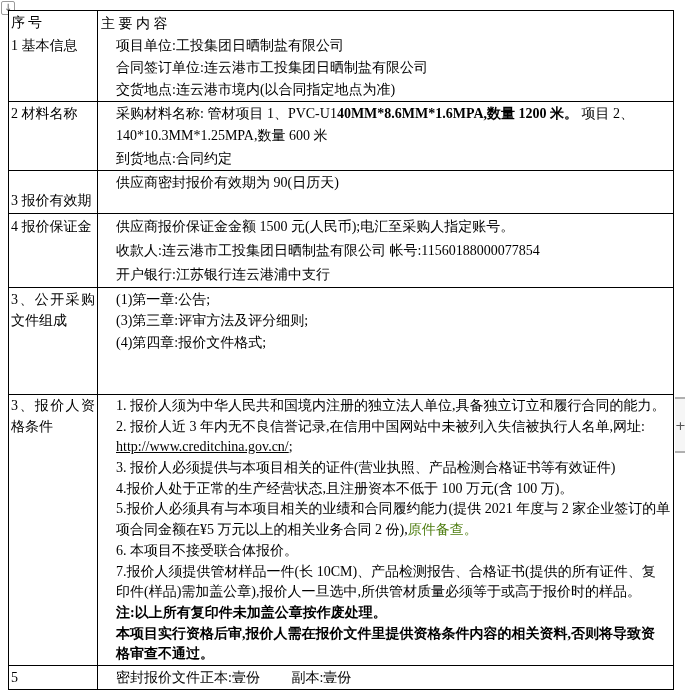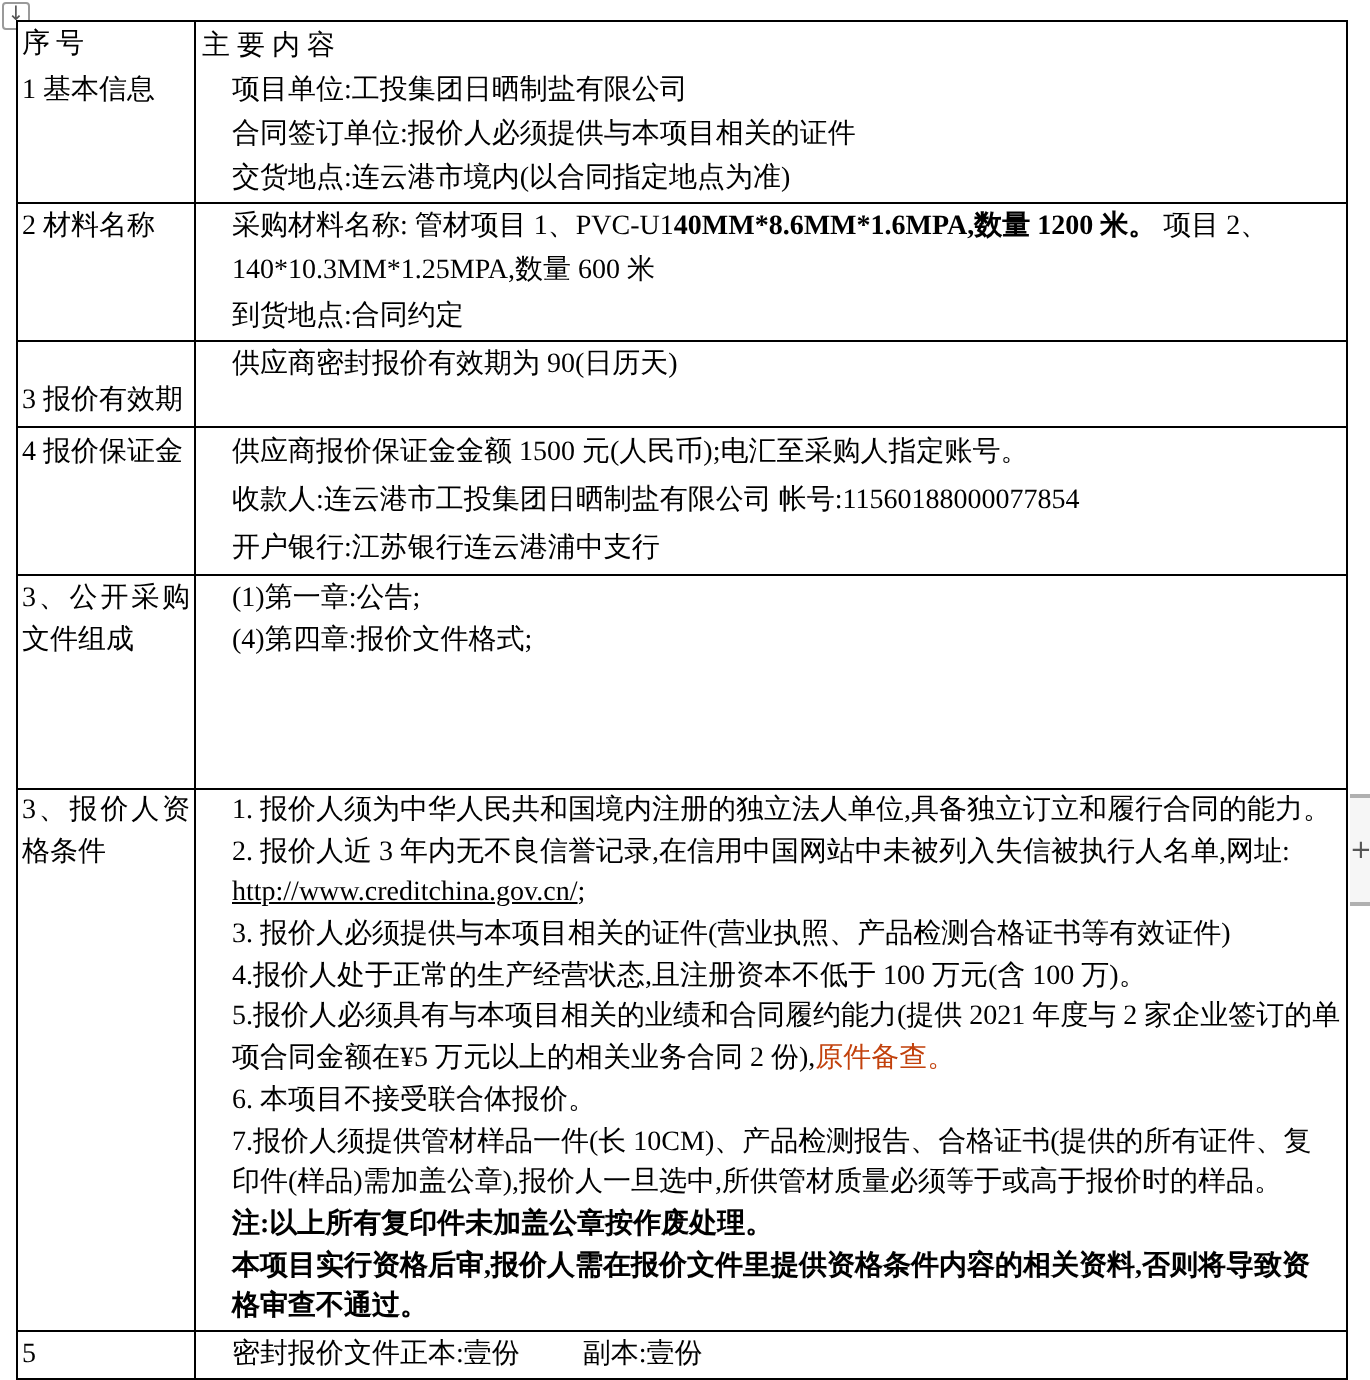--- a/index.html
+++ b/index.html
@@ -29,21 +29,21 @@
   .cell { font-size:14px; }
   .cell.label {
     width:89px; flex:0 0 89px; border-right:1px solid #000;
     padding:1px 2px; display:flex; align-items:flex-start;
     text-align:justify; text-justify:inter-character;
   }
   .cell.label > span { width:100%; }
   .cell.content { flex:1; padding:1px 1px 0 3px; overflow:hidden; }
   .line { white-space:nowrap;margin-left:15px; }
   .bold { font-weight:bold; }
-  .red { color:#c2410c; }
+  .red { color:#4d7c0f; }
   .underline { text-decoration:underline; }
   
   .r0 { min-height:23px; line-height:21px;justify-content:space-between; }
   .r0 .cell { display:flex; align-items:center; }
   .r0 .col1 { letter-spacing:3px; }
   .r1 { min-height:66px; line-height:22px; }
   .r2 { min-height:67px; line-height:22.3px; }
   .r3 { min-height:43px; line-height:21.5px; }
   .r3 .cell.label { align-items:flex-end; }
   .r4 { min-height:72px; line-height:24px; }
@@ -75,21 +75,21 @@
       <span>主 要  内  容</span>
     </div>
   </div>
   <div id="rows-host">
       <div class="trow r1">
         <div class="cell label">
           <span>1 基本信息</span>
         </div>
         <div class="cell content">
           <div class="line"><span>项目单位:工投集团日晒制盐有限公司</span></div>
-          <div class="line"><span>合同签订单位:报价人必须提供与本项目相关的证件</span></div>
+          <div class="line"><span>合同签订单位:连云港市工投集团日晒制盐有限公司</span></div>
           <div class="line"><span>交货地点:连云港市境内(以合同指定地点为准)</span></div>
         </div>
       </div>
       <div class="trow r2">
         <div class="cell label">
           <span>2 材料名称</span>
         </div>
         <div class="cell content">
           <div class="line"><span>采购材料名称: 管材项目 1、PVC-U1</span><span class="bold">40MM*8.6MM*1.6MPA,数量 1200 米。</span><span> 项目 2、</span></div>
           <div class="line"><span>140*10.3MM*1.25MPA,数量 600 米</span></div>
@@ -113,20 +113,21 @@
           <div class="line"><span>收款人:连云港市工投集团日晒制盐有限公司  帐号:11560188000077854</span></div>
           <div class="line"><span>开户银行:江苏银行连云港浦中支行</span></div>
         </div>
       </div>
       <div class="trow r5">
         <div class="cell label">
           <span>3、公开采购文件组成</span>
         </div>
         <div class="cell content">
           <div class="line"><span>(1)第一章:公告;</span></div>
+          <div class="line"><span>(3)第三章:评审方法及评分细则;</span></div>
           <div class="line"><span>(4)第四章:报价文件格式;</span></div>
         </div>
       </div>
       <div class="trow r6">
         <div class="cell label">
           <span>3、报价人资格条件</span>
         </div>
         <div class="cell content">
           <div class="line"><span>1. 报价人须为中华人民共和国境内注册的独立法人单位,具备独立订立和履行合同的能力。</span></div>
           <div class="line"><span>2. 报价人近 3 年内无不良信誉记录,在信用中国网站中未被列入失信被执行人名单,网址:</span></div>

